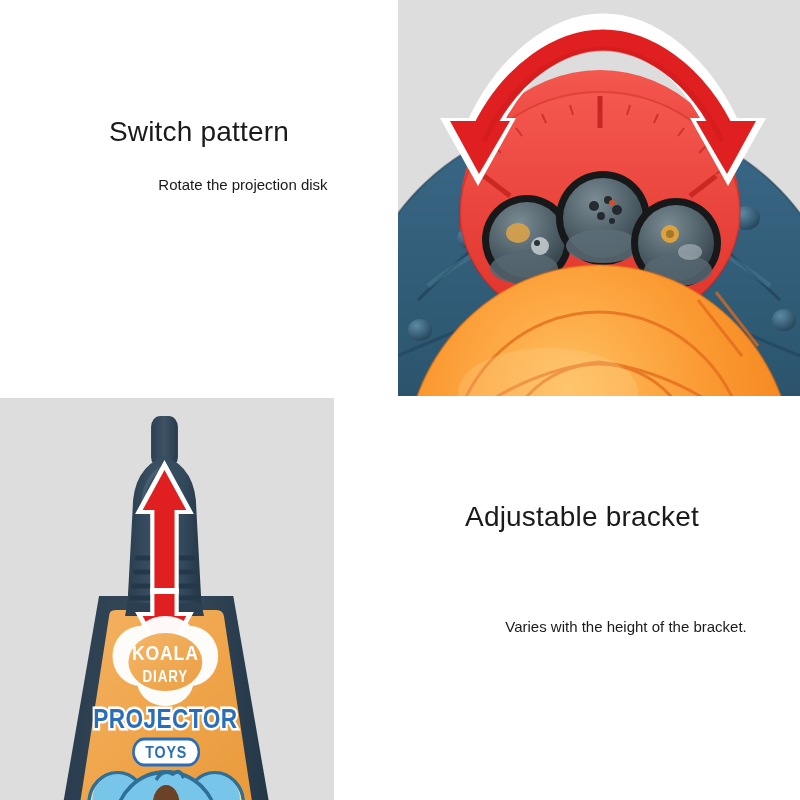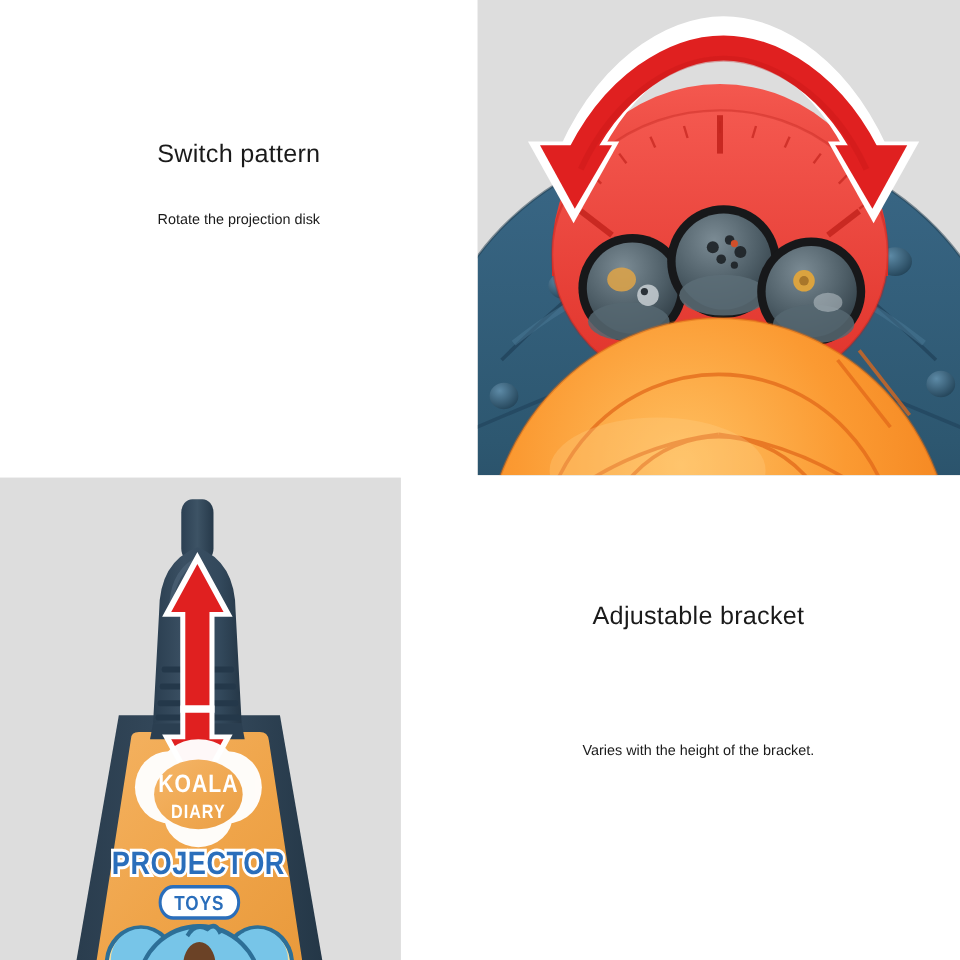--- a/index.html
+++ b/index.html
@@ -35,29 +35,30 @@
 
   
   .text-block {
     position: absolute;
     left: 0;
     width: 100%;
     text-align: center;
     color: #1a1a1a;
   }
   .feature-title {
-    font-size: 21px;
+    font-size: 28px;
     font-weight: 400;
     letter-spacing: 0.2px;
     line-height: 1;
   }
   .feature-line {
-    font-size: 12px;
+    font-size: 15px;
     font-weight: 400;
     line-height: 1;
+    padding-left: 44px;
   }
 
   #panel-switch-text .feature-title { top: 118px; }
   #panel-switch-text .line-1        { top: 177px; }
   #panel-switch-text .line-2        { top: 221px; }
 
   #panel-bracket-text .feature-title { top: 105px; }
   #panel-bracket-text .line-1        { top: 177px; }
   #panel-bracket-text .line-2        { top: 221px; }
 

